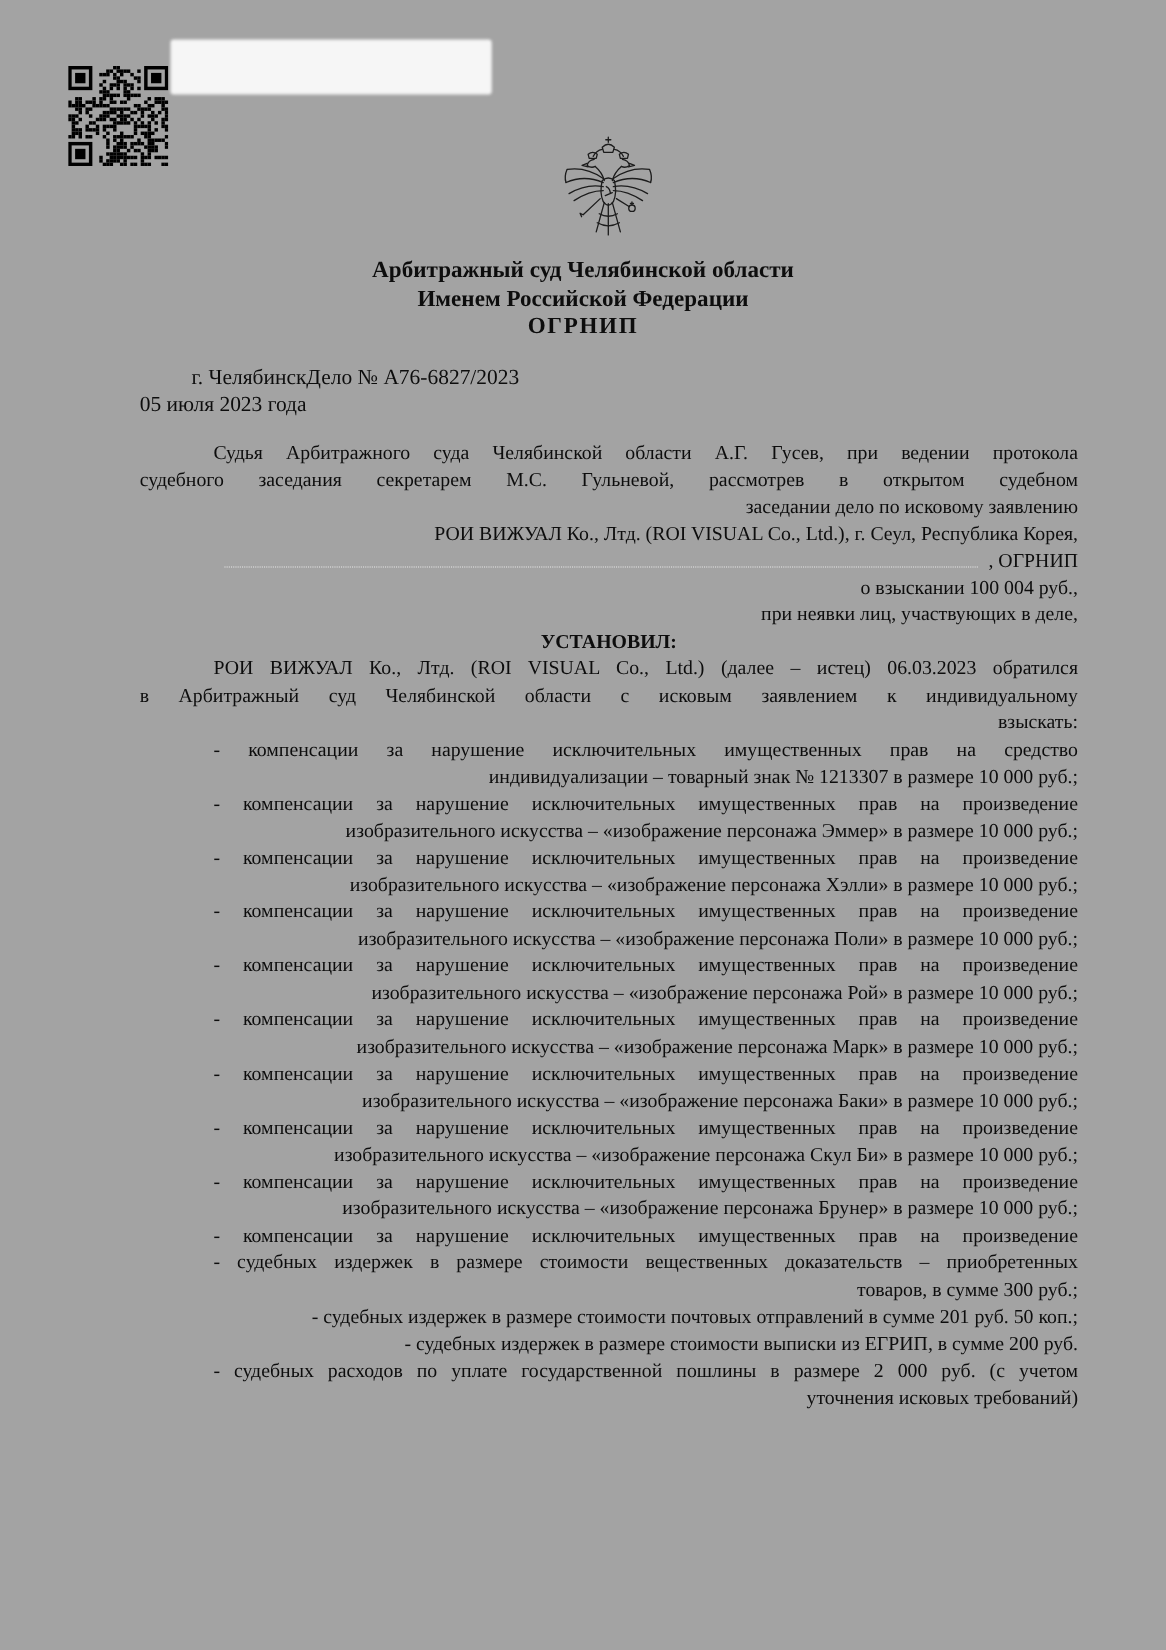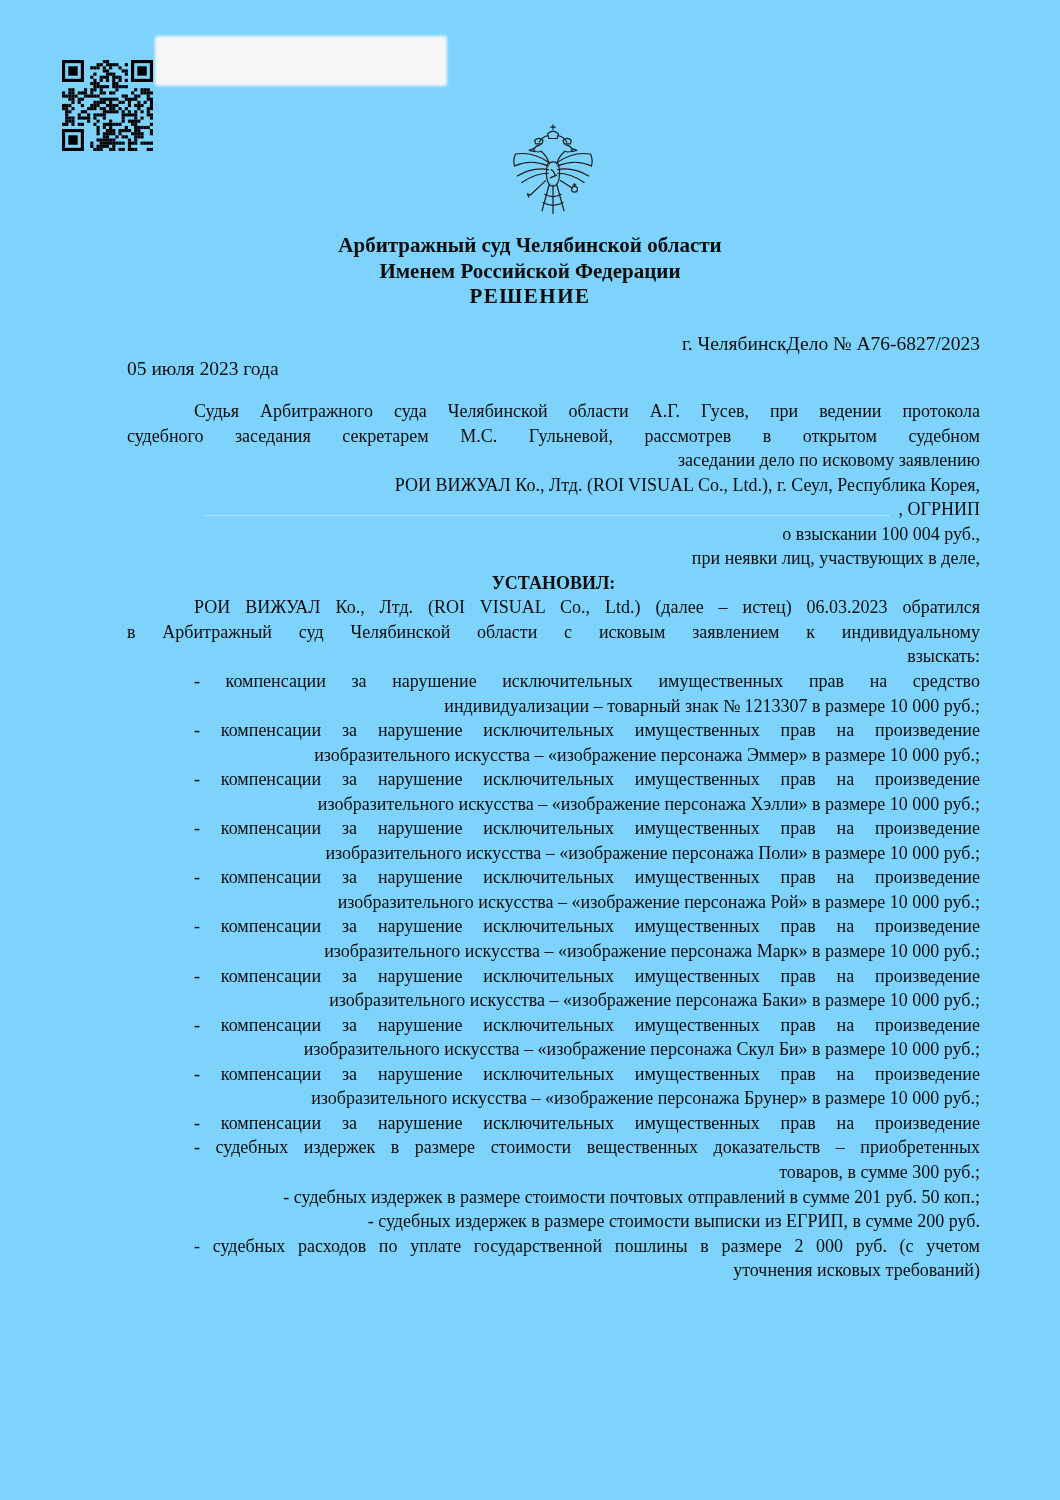--- a/index.html
+++ b/index.html
@@ -1,38 +1,38 @@
 <!DOCTYPE html>
 <html><head>
 <meta charset="utf-8">
 <style>
   html,body{margin:0;padding:0;background:#e8e8e8;}
   .page{
-    position:relative;width:1060px;height:1500px;background:#7dd3fc;
+    position:relative;width:1060px;height:1500px;background:#a3a3a3;
     font-family:"Liberation Serif","DejaVu Serif",serif;color:#0d0d0d;
     margin:0 auto;overflow:hidden;
   }
   .watermark{
     position:absolute;left:155px;top:36px;width:292px;height:50px;
     background:#f6f6f6;filter:blur(1.5px);border-radius:3px;
   }
   .qr{position:absolute;left:62px;top:60px;width:91px;height:91px;}
   .qr svg{display:block;width:100%;height:100%;}
   .emblem{position:absolute;left:506px;top:122px;width:94px;height:108px;}
   .emblem svg{display:block;width:100%;height:100%;}
   .titles{
     position:absolute;left:0;top:233px;width:100%;
     text-align:center;font-weight:bold;font-size:21px;line-height:25.5px;
   }
   .titles .sp{letter-spacing:1.5px;}
   .meta{
     position:absolute;left:127px;top:331px;width:853px;
     font-size:19.5px;line-height:25px;
   }
-  .meta-row{display:flex;justify-content:flex-end;}
+  .meta-row{display:flex;justify-content:flex-start;margin-left:47px;}
   .docbody{
     position:absolute;left:127px;top:399px;width:853px;
     font-size:18px;line-height:24.55px;
   }
   .ln{margin:0;text-align:right;}
   .ind{text-indent:67px;}
   .j{text-align:justify;text-align-last:justify;}
   .cb{text-align:center;font-weight:bold;text-indent:0;}
   .sb{display:flex;justify-content:space-between;padding-left:67px;text-indent:0;}
   .g{
@@ -393,21 +393,21 @@
         <path d="M73.5 70.3 v-3 M72 68.8 h3"></path>
         <path d="M46 68 L38 97 M50 69 L50 100 M54 68 L62 97"></path>
         <path d="M39 88 q11 6 22 0 M41 79 q9 5 18 0"></path>
       </g>
     </svg>
   </div>
 
   <div class="titles">
     <div>Арбитражный суд Челябинской области</div>
     <div>Именем Российской Федерации</div>
-    <div class="sp">РЕШЕНИЕ</div>
+    <div class="sp">ОГРНИП</div>
   </div>
 
   <div class="meta">
     <div class="meta-row">
       <span>г. Челябинск</span>
       <span>Дело № А76-6827/2023</span>
     </div>
     <div>05 июля 2023 года</div>
   </div>
 

